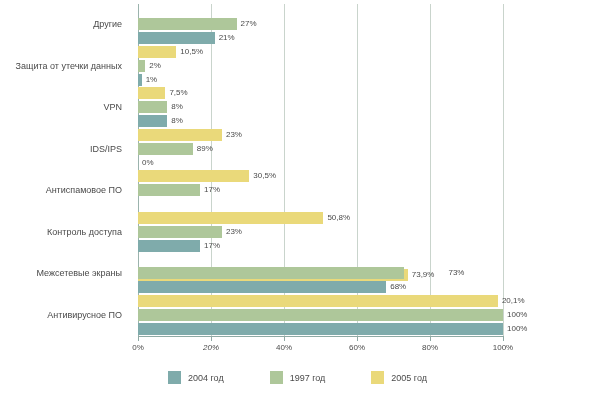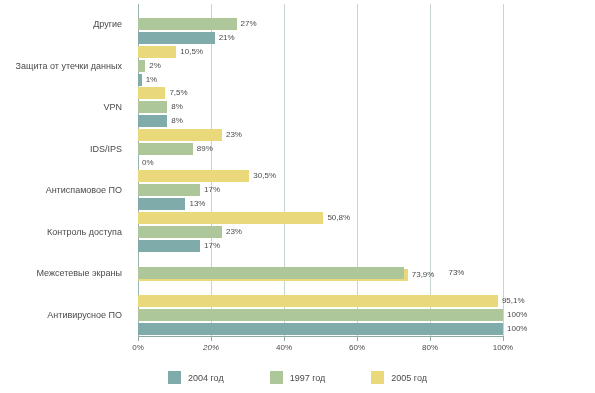--- a/index.html
+++ b/index.html
@@ -201,24 +201,20 @@
       <div class="group" style="top: 170px; height: 40px;">
         <div class="cat-label" style="top: 15px;">Антиспамовое ПО</div>
         <div class="bar-row" style="top: 0px; width: 365px;">
           <div class="bar" style="width: 111.325px; background: rgb(234, 217, 122);"></div>
           <div class="bar-value" style="left: 111.325px;">30,5%</div>
         </div>
         <div class="bar-row" style="top: 14px; width: 365px;">
           <div class="bar" style="width: 62.05px; background: rgb(174, 199, 154);"></div>
           <div class="bar-value" style="left: 62.05px;">17%</div>
         </div>
-        <div class="bar-row" style="top: 28px; width: 365px;">
-          <div class="bar" style="width: 47.45px; background: rgb(127, 171, 171);"></div>
-          <div class="bar-value" style="left: 47.45px;">13%</div>
-        </div>
       </div>
       <div class="group" style="top: 211.5px; height: 40px;">
         <div class="cat-label" style="top: 15px;">Контроль доступа</div>
         <div class="bar-row" style="top: 0px; width: 365px; text-decoration: underline;">
           <div class="bar" style="width: 185.42px; background: rgb(234, 217, 122);"></div>
           <div class="bar-value" style="left: 185.42px;">50,8%</div>
         </div>
         <div class="bar-row" style="top: 14px; width: 365px;">
           <div class="bar" style="width: 83.95px; background: rgb(174, 199, 154);"></div>
           <div class="bar-value" style="left: 83.95px;">23%</div>
@@ -231,26 +227,30 @@
       <div class="group" style="top: 253px; height: 40px;">
         <div class="cat-label" style="top: 15px;">Межсетевые экраны</div>
         <div class="bar-row" style="top: 16px; width: 365px;">
           <div class="bar" style="width: 269.735px; background: rgb(234, 217, 122);"></div>
           <div class="bar-value" style="left: 269.735px;">73,9%</div>
         </div>
         <div class="bar-row" style="top: 14px; width: 365px;">
           <div class="bar" style="width: 266.45px; background: rgb(174, 199, 154);"></div>
           <div class="bar-value" style="left: 266.45px; margin-left: 40px;">73%</div>
         </div>
+        <div class="bar-row" style="top: 28px; width: 365px;">
+          <div class="bar" style="width: 248.2px; background: rgb(127, 171, 171);"></div>
+          <div class="bar-value" style="left: 248.2px;">68%</div>
+        </div>
       </div>
       <div class="group" style="top: 294.5px; height: 40px;">
         <div class="cat-label" style="top: 15px;">Антивирусное ПО</div>
         <div class="bar-row" style="top: 0px; width: 365px;">
           <div class="bar" style="width: 359.89px; background: rgb(234, 217, 122);"></div>
-          <div class="bar-value" style="left: 359.89px;">95,1%</div>
+          <div class="bar-value" style="left: 359.89px;">20,1%</div>
         </div>
         <div class="bar-row" style="top: 14px; width: 365px;">
           <div class="bar" style="width: 365px; background: rgb(174, 199, 154);"></div>
           <div class="bar-value" style="left: 365px;">100%</div>
         </div>
         <div class="bar-row" style="top: 28px; width: 365px;">
           <div class="bar" style="width: 365px; background: rgb(127, 171, 171);"></div>
           <div class="bar-value" style="left: 365px;">100%</div>
         </div>
       </div>

